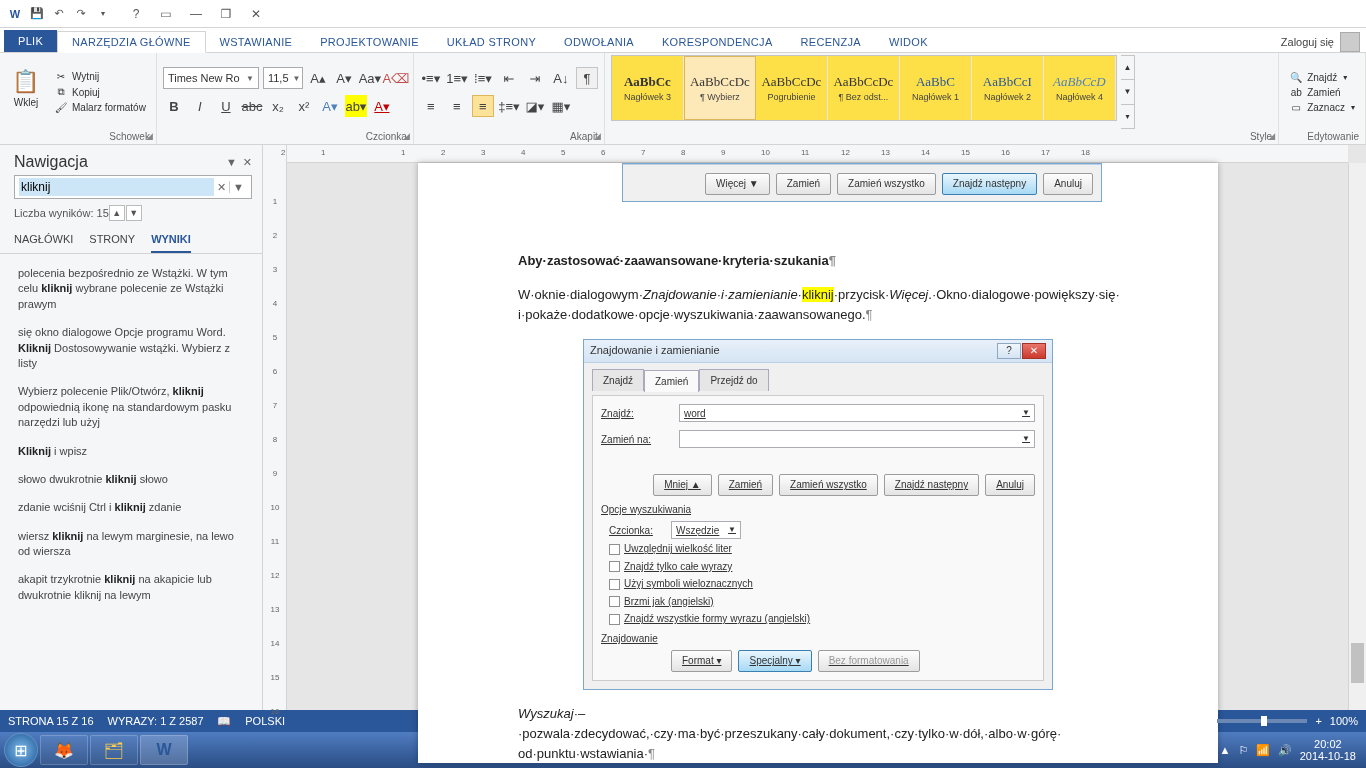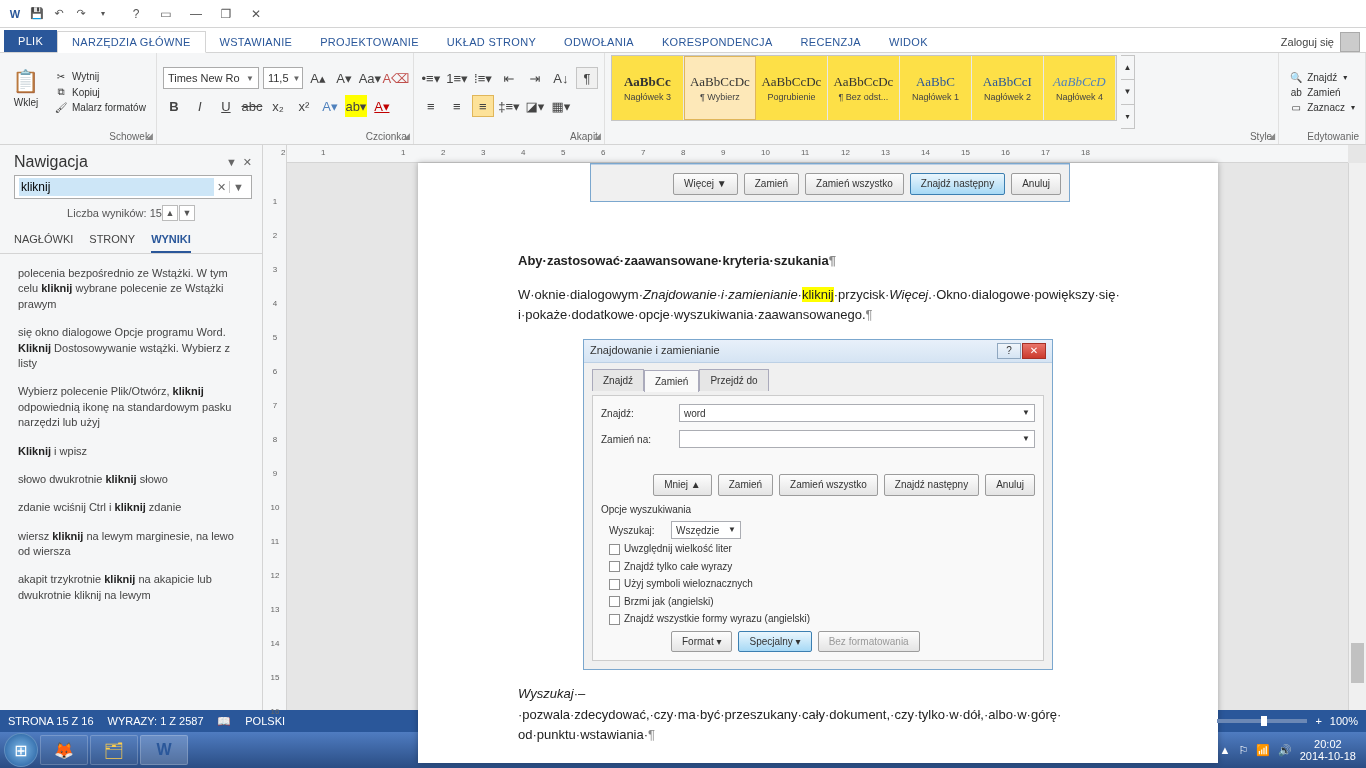--- a/index.html
+++ b/index.html
@@ -41,21 +41,21 @@
 .style-item .lbl { font-size:9px; color:#444; white-space:nowrap; overflow:hidden; }
 .content { display:flex; height:565px; }
 .navpane { width:263px; border-right:1px solid #d4d4d4; background:#f5f6f7; display:flex; flex-direction:column; }
 .navhead { padding:8px 10px 4px 14px; display:flex; align-items:center; justify-content:space-between; }
 .navhead h3 { font-size:16px; font-weight:400; color:#333; }
 .navhead .ctrl { display:flex; gap:6px; color:#666; font-size:11px; }
 .searchbox { margin:0 10px 6px 14px; height:24px; border:1px solid #ababab; background:#fff; display:flex; align-items:center; padding:0 4px; }
 .searchbox input { flex:1; border:none; outline:none; font-size:12px; background:#cde6f7; color:#000; padding:2px; }
 .searchbox .sico { font-size:11px; color:#666; padding:0 3px; }
 .searchbox .sico.arr { border-left:1px solid #ccc; }
-.rescount { display:flex; justify-content:center; align-items:center; padding:0 14px 6px 14px; font-size:11px; color:#555; }
+.rescount { display:flex; justify-content:flex-start; align-items:center; padding:0 14px 6px 14px; font-size:11px; color:#555; }
 .rescount .arrs { display:flex; gap:1px; }
 .rescount .arrs span { border:1px solid #bbb; width:16px; height:16px; display:flex; align-items:center; justify-content:center; font-size:9px; background:#fff; }
 .navtabs { display:flex; border-bottom:1px solid #d4d4d4; padding:0 14px; gap:16px; }
 .navtab { padding:6px 0; font-size:11px; color:#444;text-align:center; }
 .navtab.active { color:#2a579a; border-bottom:2px solid #2a579a; font-weight:600; }
 .results { flex:1; overflow:auto; padding:6px 14px; }
 .result { padding:6px 4px; font-size:11px; color:#444; line-height:1.4; border-bottom:1px solid transparent; }
 .result b { font-weight:600; color:#222; }
 .docarea { flex:1; background:#e6e6e6; position:relative; display:flex; }
 .vruler { width:24px; background:#f5f6f7; border-right:1px solid #d4d4d4; position:relative; font-size:8px; color:#666; }
@@ -71,21 +71,21 @@
 .dlg-img { margin:14px auto 0 auto; width:470px; border:1px solid #7ba7ce; background:linear-gradient(#dbe7f4,#c9dbef); font-family:"Segoe UI",Tahoma; font-size:10px; color:#333; }
 .dlg-img.top { width:480px; margin-top:0; }
 .dlg-title { height:22px; display:flex; align-items:center; padding:0 6px; font-size:11px; background:linear-gradient(#e8f0fa,#d5e4f3); }
 .dlg-title .dctl { margin-left:auto; display:flex; gap:1px; }
 .dlg-title .dbtn { width:24px; height:16px; border:1px solid #8fa7c0; background:linear-gradient(#f0f5fb,#d5e4f3); display:flex; align-items:center; justify-content:center; font-size:10px; }
 .dlg-title .dbtn.close { background:linear-gradient(#e9756b,#cb3a2d); color:#fff; border-color:#a53127; }
 .dlg-body { background:#f0f0f0; padding:6px 8px 8px 8px; border-top:1px solid #bcd0e5; }
 .dlg-tabs { display:flex; gap:0; margin-bottom:4px; }
 .dlg-tab { padding:3px 10px; border:1px solid #aab; background:#e6e6e6; font-size:10px; border-bottom:none; }
 .dlg-tab.act { background:#f9f9f9; position:relative; top:1px; }
-.dlg-inner { border:1px solid #ccc; background:#f9f9f9; padding:8px; }
+.dlg-inner { border:1px solid #ccc; background:#f9f9f9; padding:8px;text-decoration:underline; }
 .dlg-row { display:flex; align-items:center; gap:8px; margin-bottom:8px; }
 .dlg-row label { width:70px; font-size:10px; }
 .dlg-row .inp { flex:1; height:18px; border:1px solid #abadb3; background:#fff; padding:0 4px; font-size:10px; display:flex; align-items:center; justify-content:space-between; }
 .dlg-btns { display:flex; justify-content:flex-end; gap:6px; margin-top:4px; }
 .dlg-btn { padding:2px 10px; border:1px solid #9c9c9c; background:linear-gradient(#fdfdfd,#e4e4e4); font-size:10px; border-radius:2px; }
 .dlg-btn.fnd { background:linear-gradient(#eaf6fd,#a7d9f5); border-color:#3c7fb1; }
 .chk { display:flex; align-items:center; gap:4px; font-size:10px; margin:2px 0 2px 8px; }
 .chkbox { width:11px; height:11px; border:1px solid #8f8f8f; background:#fff; }
 .statusbar { height:22px; background:#2a579a; color:#fff; display:flex; align-items:center; font-size:11px; padding:0 8px; gap:14px; }
 .statusbar .right { margin-left:auto; display:flex; align-items:center; gap:8px; }
@@ -355,21 +355,21 @@
         <span class="tick" style="left: 554px;">12</span>
         <span class="tick" style="left: 594px;">13</span>
         <span class="tick" style="left: 634px;">14</span>
         <span class="tick" style="left: 674px;">15</span>
         <span class="tick" style="left: 714px;">16</span>
         <span class="tick" style="left: 754px;">17</span>
         <span class="tick" style="left: 794px;">18</span>
       </div>
     <div class="page">
 
-      <div class="dlg-img top" style="margin-left:72px">
+      <div class="dlg-img top" style="margin-left:104px">
         <div class="dlg-body" style="padding:4px 8px 6px 8px">
           <div class="dlg-btns">
             <span class="dlg-btn">Więcej ▼</span>
             <span class="dlg-btn">Zamień</span>
             <span class="dlg-btn">Zamień wszystko</span>
             <span class="dlg-btn fnd">Znajdź następny</span>
             <span class="dlg-btn">Anuluj</span>
           </div>
         </div>
       </div>
@@ -411,21 +411,21 @@
               </div>
             <div class="dlg-btns">
               <span class="dlg-btn">Mniej ▲</span>
               <span class="dlg-btn">Zamień</span>
               <span class="dlg-btn">Zamień wszystko</span>
               <span class="dlg-btn">Znajdź następny</span>
               <span class="dlg-btn">Anuluj</span>
             </div>
             <div style="font-size:10px;margin-top:6px">Opcje wyszukiwania</div>
             <div class="dlg-row" style="margin:4px 0 2px 8px">
-                <label style="width:54px">Wyszukaj:</label>
+                <label style="width:54px">Czcionka:</label>
                 <div class="inp" style="flex:0 0 70px">
                   <span>Wszędzie</span>
                   <span style="font-size:8px">▼</span>
                 </div>
               </div>
             <div class="chk">
                 <span class="chkbox"></span>
                 <span>Uwzględnij wielkość liter</span>
               </div>
             <div class="chk">
@@ -437,20 +437,21 @@
                 <span>Użyj symboli wieloznacznych</span>
               </div>
             <div class="chk">
                 <span class="chkbox"></span>
                 <span>Brzmi jak (angielski)</span>
               </div>
             <div class="chk">
                 <span class="chkbox"></span>
                 <span>Znajdź wszystkie formy wyrazu (angielski)</span>
               </div>
+            <div style="font-size:10px;margin-top:4px">Znajdowanie</div>
             <div class="dlg-btns" style="justify-content:flex-start;margin-left:70px">
               <span class="dlg-btn">Format ▾</span>
               <span class="dlg-btn fnd">Specjalny ▾</span>
               <span class="dlg-btn" style="color:#999">Bez formatowania</span>
             </div>
           </div>
         </div>
       </div>
 
       <div class="para">

